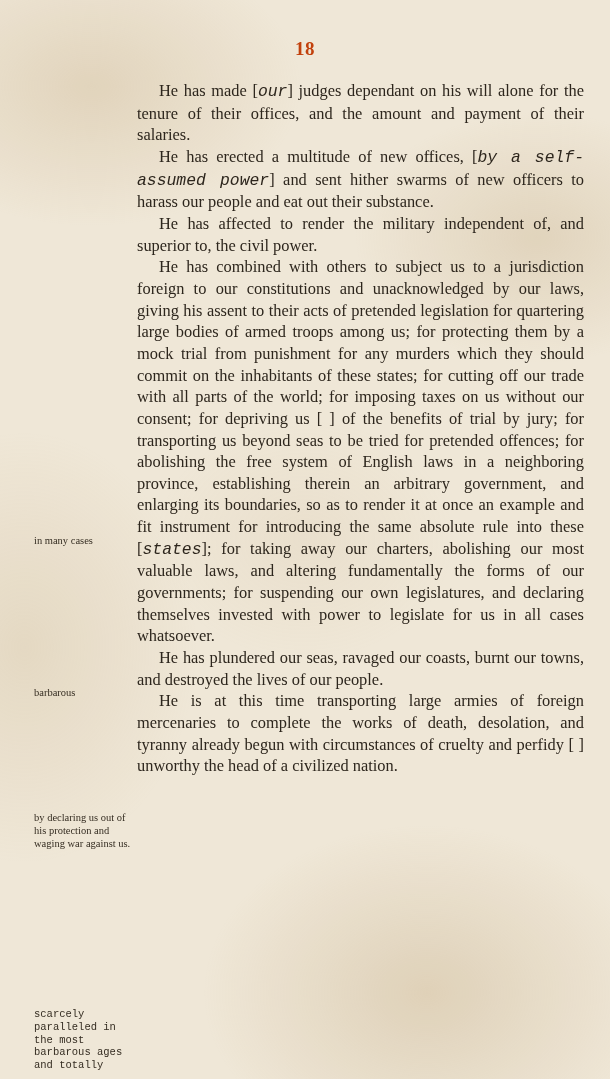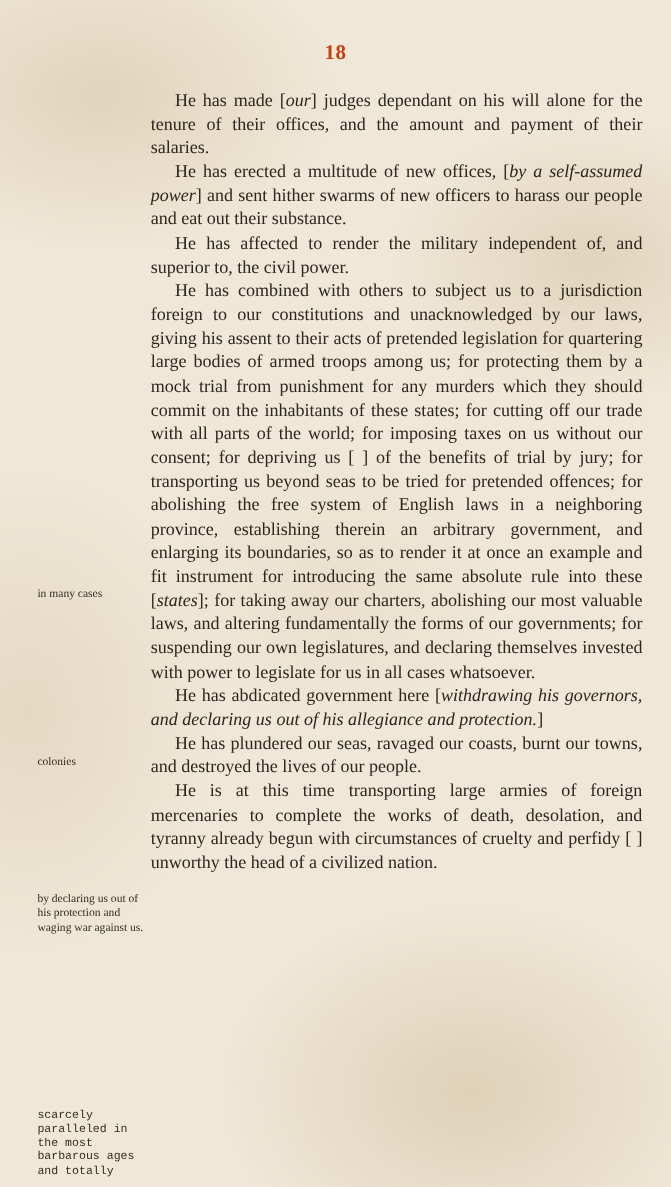--- a/index.html
+++ b/index.html
@@ -52,20 +52,21 @@
     line-height: 1.32;
     text-align: justify;
     color: #2d261d;
   }
   .para {
     margin: 0;
     text-indent: 22px;
   }
   .ital {
     font-style: italic;
+    font-family: Liberation Mono, monospace;
   }
   .margin-notes {
     position: absolute;
     left: 34px;
     top: 80px;
     width: 98px;
     font-size: 10.5px;
     line-height: 1.22;
     color: #352d22;
     font-family: "Liberation Serif", serif;
@@ -102,28 +103,27 @@
 <div class="page">
 
   <div class="page-number">18</div>
 
   <div class="bleed bleed-a"></div>
   <div class="bleed bleed-b"></div>
   <div class="bleed bleed-c"></div>
 
   <div class="margin-notes">
     <div class="margin-note note-1">in many cases</div>
-    <div class="margin-note note-2">colonies</div>
+    <div class="margin-note note-2">barbarous</div>
     <div class="margin-note note-3">by declaring us out of his protection and waging war against us.</div>
     <div class="margin-note note-4">scarcely paralleled in the most barbarous ages and totally</div>
   </div>
 
   <div class="text-column" id="body-text">
       <p class="para"><span>He has made [</span><span class="ital">our</span><span>] judges dependant on his will alone for the tenure of their offices, and the amount and payment of their salaries.</span></p>
       <p class="para"><span>He has erected a multitude of new offices, [</span><span class="ital">by a self-assumed power</span><span>] and sent hither swarms of new officers to harass our people and eat out their substance.</span></p>
       <p class="para"><span>He has affected to render the military independent of, and superior to, the civil power.</span></p>
       <p class="para"><span>He has combined with others to subject us to a jurisdiction foreign to our constitutions and unacknowledged by our laws, giving his assent to their acts of pretended legislation for quartering large bodies of armed troops among us; for protecting them by a mock trial from punishment for any murders which they should commit on the inhabitants of these states; for cutting off our trade with all parts of the world; for imposing taxes on us without our consent; for depriving us [ ] of the benefits of trial by jury; for transporting us beyond seas to be tried for pretended offences; for abolishing the free system of English laws in a neighboring province, establishing therein an arbitrary government, and enlarging its boundaries, so as to render it at once an example and fit instrument for introducing the same absolute rule into these [</span><span class="ital">states</span><span>]; for taking away our charters, abolishing our most valuable laws, and altering fundamentally the forms of our governments; for suspending our own legislatures, and declaring themselves invested with power to legislate for us in all cases whatsoever.</span></p>
-      <p class="para"><span>He has abdicated government here [</span><span class="ital">withdrawing his governors, and declaring us out of his allegiance and protection.</span><span>]</span></p>
       <p class="para"><span>He has plundered our seas, ravaged our coasts, burnt our towns, and destroyed the lives of our people.</span></p>
       <p class="para"><span>He is at this time transporting large armies of foreign mercenaries to complete the works of death, desolation, and tyranny already begun with circumstances of cruelty and perfidy [ ] unworthy the head of a civilized nation.</span></p>
     </div>
 
 </div>
 
 </body></html>

